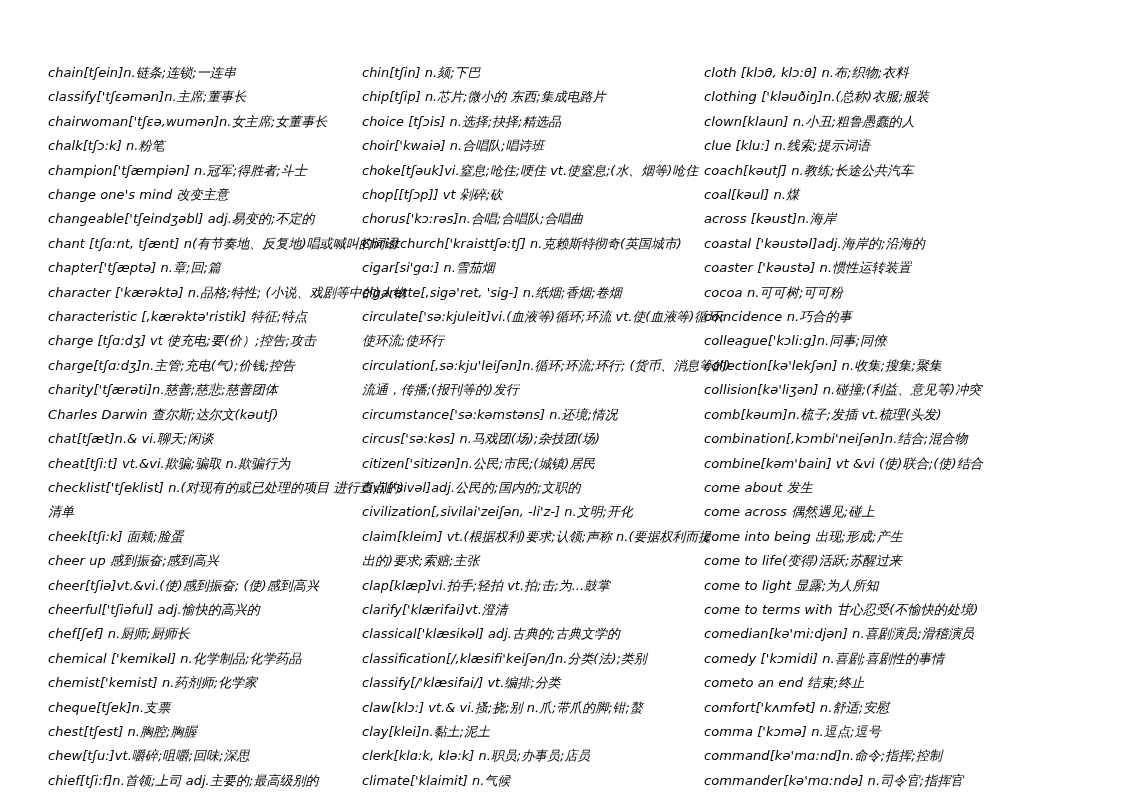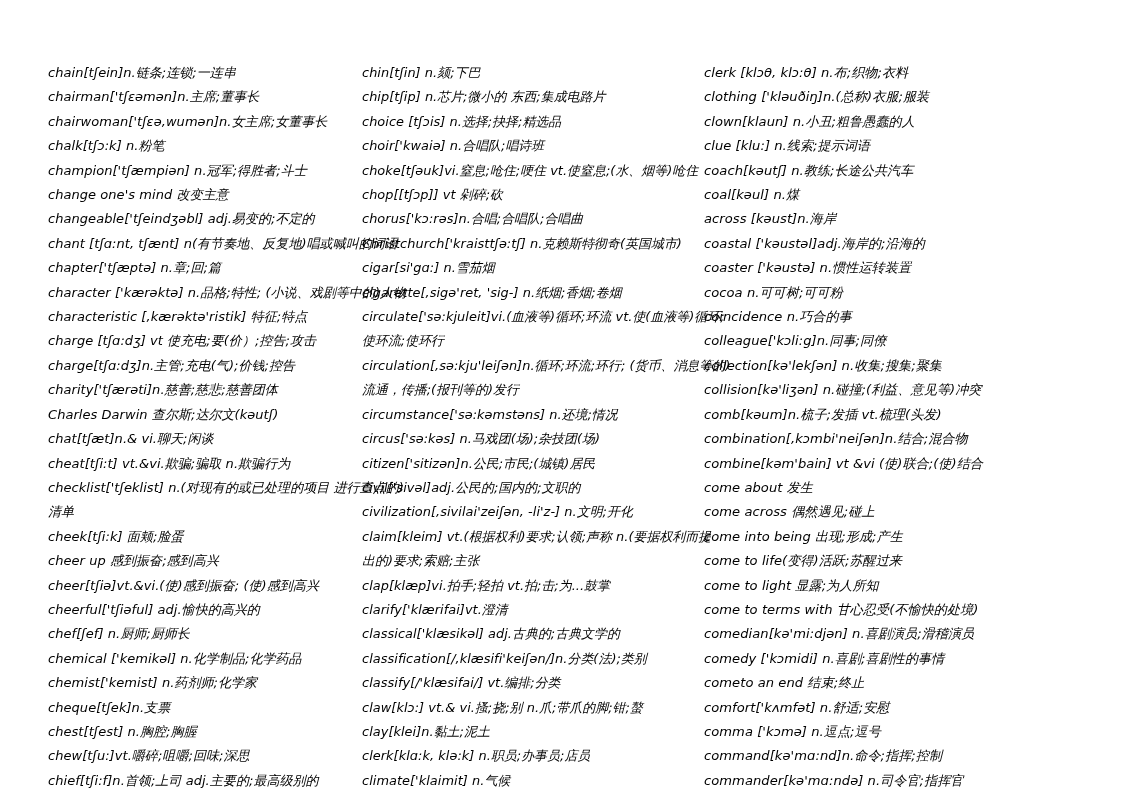--- a/index.html
+++ b/index.html
@@ -54,21 +54,21 @@
   .col-3 .entry { font-size: 13.1px; }
 </style>
 </head>
 <body>
 
 <div class="page">
   <div class="columns">
 
     <div class="column col-1">
       <div class="entry">chain[tʃein]n.链条;连锁;一连串</div>
-      <div class="entry">chairman['tʃɛəmən]n.主席;董事长</div>
+      <div class="entry">classify['tʃɛəmən]n.主席;董事长</div>
       <div class="entry">chairwoman['tʃɛə,wumən]n.女主席;女董事长</div>
       <div class="entry">chalk[tʃɔ:k] n.粉笔</div>
       <div class="entry">champion['tʃæmpiən] n.冠军;得胜者;斗士</div>
       <div class="entry">change one's mind  改变主意</div>
       <div class="entry">changeable['tʃeindʒəbl] adj.易变的;不定的</div>
       <div class="entry">chant [tʃɑ:nt, tʃænt] n(有节奏地、反复地)唱或喊叫的词语</div>
       <div class="entry">chapter['tʃæptə] n.章;回;篇</div>
       <div class="entry">character ['kærəktə] n.品格;特性; (小说、戏剧等中的)人物</div>
       <div class="entry">characteristic [,kærəktə'ristik]  特征;特点</div>
       <div class="entry">charge [tʃɑ:dʒ] vt  使充电;要(价）;控告;攻击</div>
@@ -122,21 +122,21 @@
       <div class="entry">classify[/'klæsifai/] vt.编排;分类</div>
       <div class="entry">claw[klɔ:] vt.&amp; vi.搔;挠;别  n.爪;带爪的脚;钳;螯</div>
       <div class="entry">clay[klei]n.黏土;泥土</div>
       <div class="entry">clerk[klɑ:k, klə:k] n.职员;办事员;店员</div>
       <div class="entry">climate['klaimit] n.气候</div>
       <div class="entry">clinic['klinik]  n.诊所</div>
 
     </div>
 
     <div class="column col-3">
-      <div class="entry">clerk [klɔθ, klɔ:θ] n.布;织物;衣料</div>
+      <div class="entry">cloth [klɔθ, klɔ:θ] n.布;织物;衣料</div>
       <div class="entry">clothing ['kləuðiŋ]n.(总称)衣服;服装</div>
       <div class="entry">clown[klaun] n.小丑;粗鲁愚蠢的人</div>
       <div class="entry">clue [klu:] n.线索;提示词语</div>
       <div class="entry">coach[kəutʃ] n.教练;长途公共汽车</div>
       <div class="entry">coal[kəul] n.煤</div>
       <div class="entry">across [kəust]n.海岸</div>
       <div class="entry">coastal ['kəustəl]adj.海岸的;沿海的</div>
       <div class="entry">coaster ['kəustə] n.惯性运转装置</div>
       <div class="entry">cocoa n.可可树;可可粉</div>
       <div class="entry">coincidence n.巧合的事</div>

